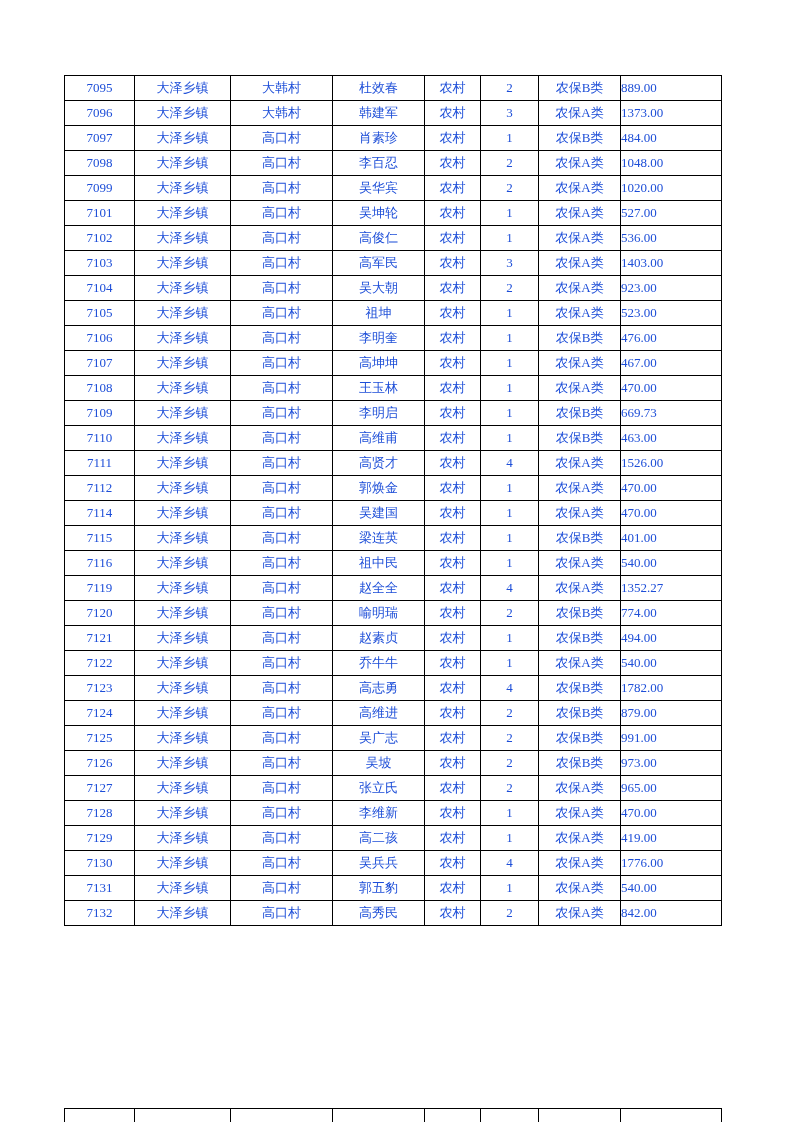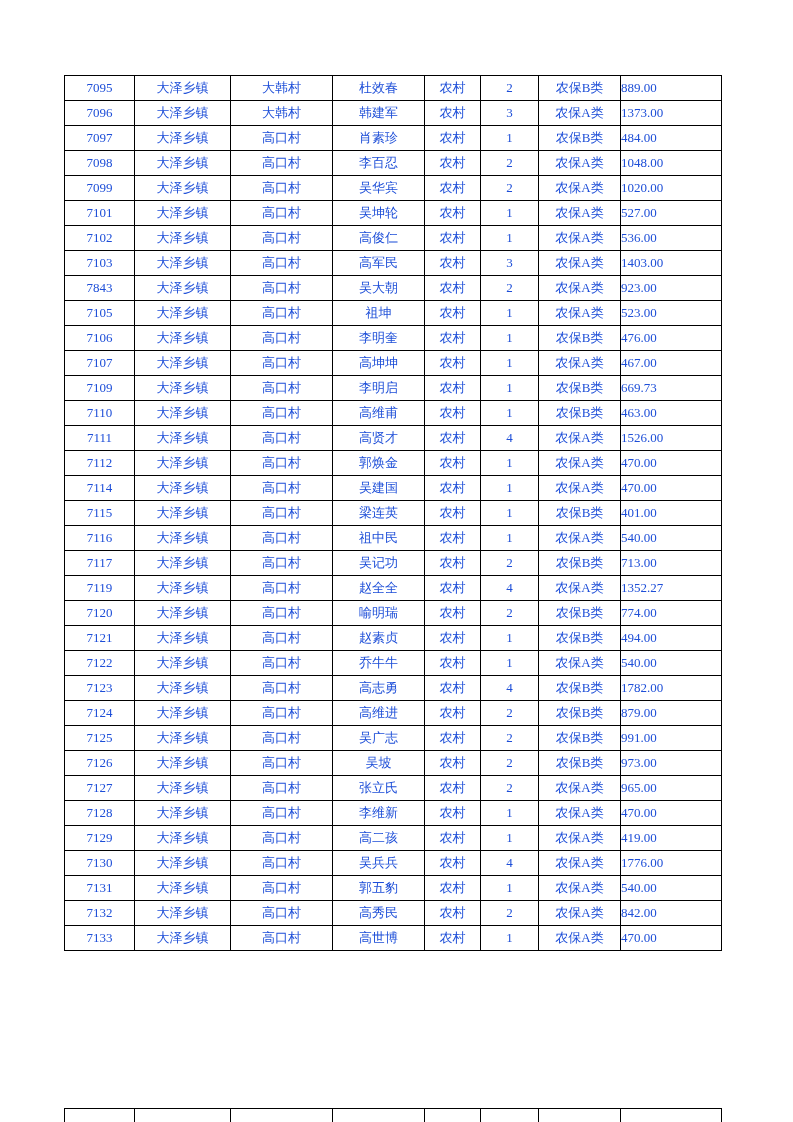--- a/index.html
+++ b/index.html
@@ -145,21 +145,21 @@
           <td class="col-id">7103</td>
           <td class="col-town">大泽乡镇</td>
           <td class="col-village">高口村</td>
           <td class="col-name">高军民</td>
           <td class="col-type">农村</td>
           <td class="col-count">3</td>
           <td class="col-category">农保A类</td>
           <td class="col-amount">1403.00</td>
         </tr>
         <tr>
-          <td class="col-id">7843</td>
+          <td class="col-id">7104</td>
           <td class="col-town">大泽乡镇</td>
           <td class="col-village">高口村</td>
           <td class="col-name">吴大朝</td>
           <td class="col-type">农村</td>
           <td class="col-count">2</td>
           <td class="col-category">农保A类</td>
           <td class="col-amount">923.00</td>
         </tr>
         <tr>
           <td class="col-id">7105</td>
@@ -185,20 +185,30 @@
           <td class="col-id">7107</td>
           <td class="col-town">大泽乡镇</td>
           <td class="col-village">高口村</td>
           <td class="col-name">高坤坤</td>
           <td class="col-type">农村</td>
           <td class="col-count">1</td>
           <td class="col-category">农保A类</td>
           <td class="col-amount">467.00</td>
         </tr>
         <tr>
+          <td class="col-id">7108</td>
+          <td class="col-town">大泽乡镇</td>
+          <td class="col-village">高口村</td>
+          <td class="col-name">王玉林</td>
+          <td class="col-type">农村</td>
+          <td class="col-count">1</td>
+          <td class="col-category">农保A类</td>
+          <td class="col-amount">470.00</td>
+        </tr>
+        <tr>
           <td class="col-id">7109</td>
           <td class="col-town">大泽乡镇</td>
           <td class="col-village">高口村</td>
           <td class="col-name">李明启</td>
           <td class="col-type">农村</td>
           <td class="col-count">1</td>
           <td class="col-category">农保B类</td>
           <td class="col-amount">669.73</td>
         </tr>
         <tr>
@@ -255,30 +265,20 @@
           <td class="col-id">7116</td>
           <td class="col-town">大泽乡镇</td>
           <td class="col-village">高口村</td>
           <td class="col-name">祖中民</td>
           <td class="col-type">农村</td>
           <td class="col-count">1</td>
           <td class="col-category">农保A类</td>
           <td class="col-amount">540.00</td>
         </tr>
         <tr>
-          <td class="col-id">7117</td>
-          <td class="col-town">大泽乡镇</td>
-          <td class="col-village">高口村</td>
-          <td class="col-name">吴记功</td>
-          <td class="col-type">农村</td>
-          <td class="col-count">2</td>
-          <td class="col-category">农保B类</td>
-          <td class="col-amount">713.00</td>
-        </tr>
-        <tr>
           <td class="col-id">7119</td>
           <td class="col-town">大泽乡镇</td>
           <td class="col-village">高口村</td>
           <td class="col-name">赵全全</td>
           <td class="col-type">农村</td>
           <td class="col-count">4</td>
           <td class="col-category">农保A类</td>
           <td class="col-amount">1352.27</td>
         </tr>
         <tr>
@@ -403,30 +403,20 @@
         </tr>
         <tr>
           <td class="col-id">7132</td>
           <td class="col-town">大泽乡镇</td>
           <td class="col-village">高口村</td>
           <td class="col-name">高秀民</td>
           <td class="col-type">农村</td>
           <td class="col-count">2</td>
           <td class="col-category">农保A类</td>
           <td class="col-amount">842.00</td>
-        </tr>
-        <tr>
-          <td class="col-id">7133</td>
-          <td class="col-town">大泽乡镇</td>
-          <td class="col-village">高口村</td>
-          <td class="col-name">高世博</td>
-          <td class="col-type">农村</td>
-          <td class="col-count">1</td>
-          <td class="col-category">农保A类</td>
-          <td class="col-amount">470.00</td>
         </tr>
       </tbody>
   </table>
 
   <table class="partial">
     <colgroup>
       <col class="c-id">
         <col class="c-town">
         <col class="c-village">
         <col class="c-name">

